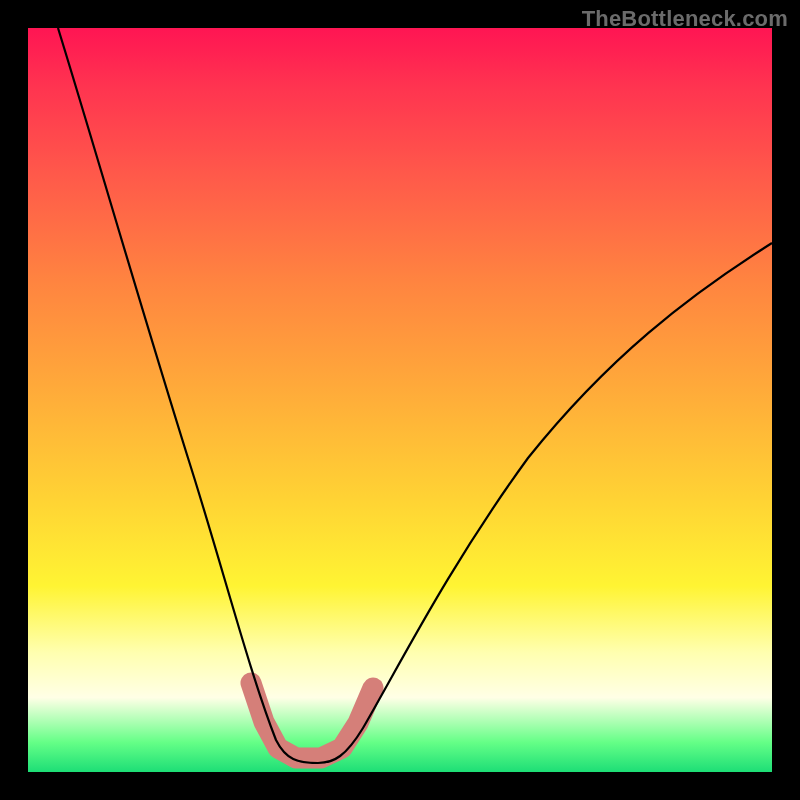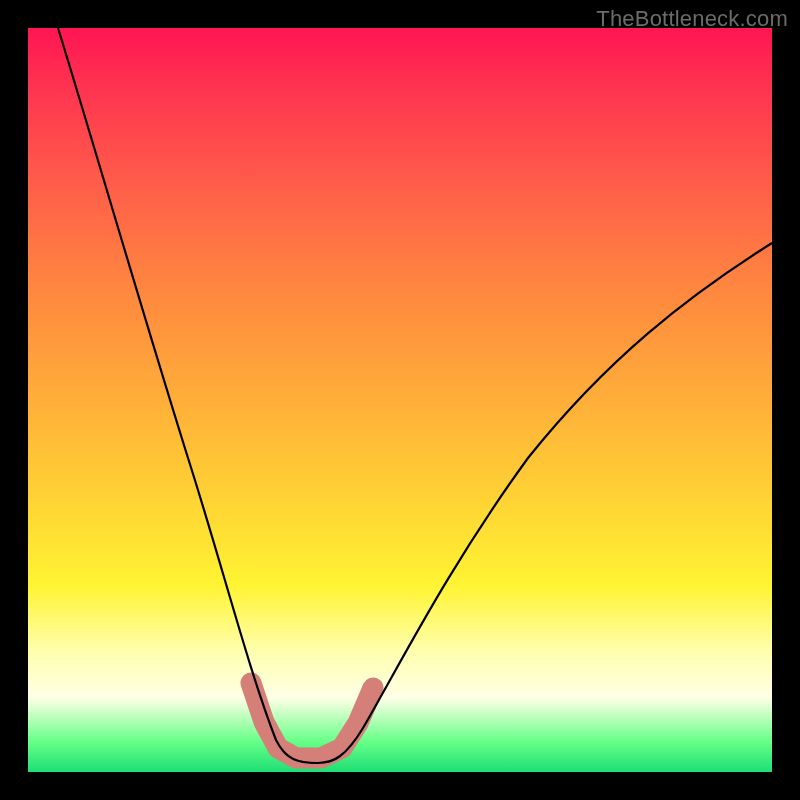--- a/index.html
+++ b/index.html
@@ -40,21 +40,21 @@
       #65ff87 96%,
       #1dde76 100%
     );
   }
   .watermark {
     position: absolute;
     top: 6px;
     right: 12px;
     color: #6b6b6b;
     font-size: 22px;
-    font-weight: 400;
+    font-weight: 700;
     letter-spacing: 0.2px;
     user-select: none;
   }
   svg.overlay {
     position: absolute;
     left: 28px;
     top: 28px;
     width: 744px;
     height: 744px;
     overflow: visible;

